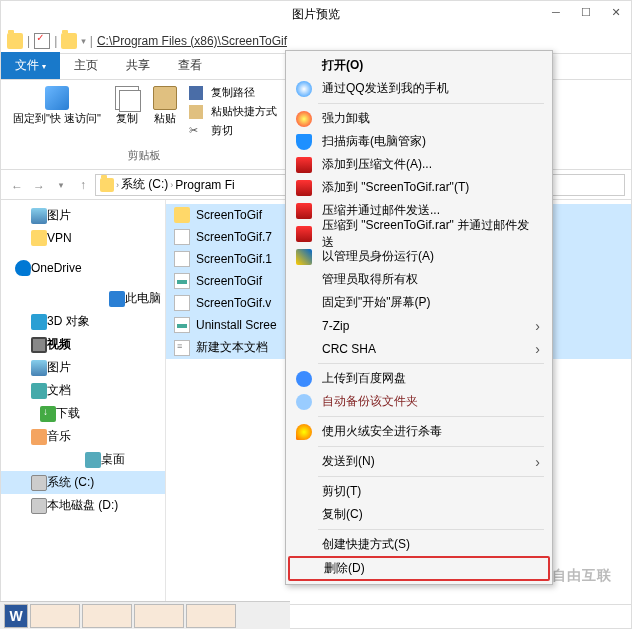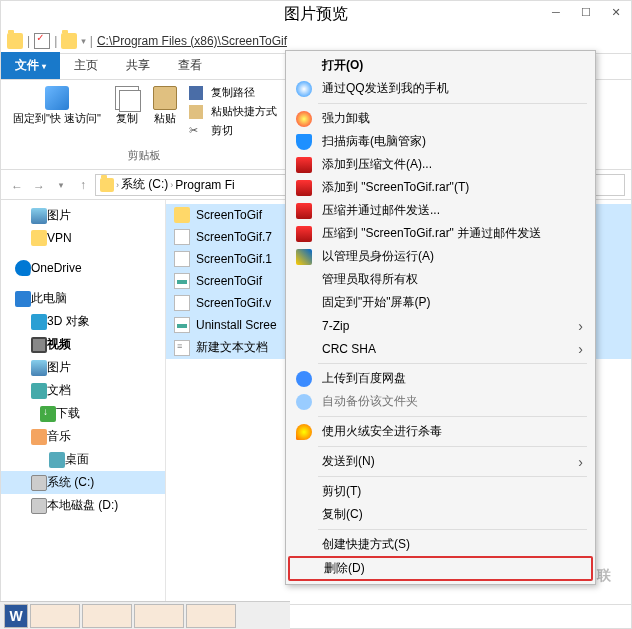--- a/index.html
+++ b/index.html
@@ -1,37 +1,37 @@
 <!DOCTYPE html>
 <html><head>
 <meta charset="utf-8">
 <style>
 * { margin:0; padding:0; box-sizing:border-box; font-family:"Microsoft YaHei","Segoe UI",sans-serif; }
 body { width:632px; height:629px; background:#fff; overflow:hidden; position:relative; font-size:12px; }
 
 
 .titlebar { height:28px; display:flex; align-items:center; justify-content:center; background:#fff; border:1px solid #ddd; border-bottom:none; position:relative; }
-.titlebar .title { font-size:16px; }
+.titlebar .title { font-size:12px; }
 .titlebar .controls { position:absolute; right:0; top:0; display:flex; }
 .titlebar .controls span { width:30px; height:22px; display:flex; align-items:center; justify-content:center; font-size:11px; color:#555; }
 
 
 .addr { height:26px; display:flex; align-items:center; padding:0 6px; border:1px solid #ddd; border-top:none; gap:4px; }
 .addr .icon { width:16px; height:16px; display:inline-block; }
 .folder-ico { background:#ffd869; border-radius:2px; position:relative; }
 .folder-ico::before { content:""; position:absolute; top:-3px; left:1px; width:6px; height:3px; background:#ffd869; border-radius:1px 1px 0 0; }
 .check-ico { border:1px solid #888; width:14px; height:14px; position:relative; }
 .check-ico::after { content:"✓"; color:#e33; font-size:10px; position:absolute; left:1px; top:-2px; }
 .addr .sep { color:#888; }
 .addr .path { color:#333;text-decoration:underline; }
 
 
 .tabs { display:flex; border:1px solid #ddd; border-top:none; height:26px; align-items:flex-end; }
 .tab { padding:5px 14px; font-size:12px; color:#333; }
-.tab.active { background:#1979ca; color:#fff;font-weight:bold; }
+.tab.active { background:#1979ca; color:#fff; }
 .tab.dropdown::after { content:"▾"; font-size:8px; margin-left:3px; color:#fff; }
 
 
 .ribbon { display:flex; border:1px solid #ddd; border-top:none; height:90px; background:#fff; }
 .group { display:flex; flex-direction:column; align-items:center; padding:4px 8px; border-right:1px solid #e5e5e5; }
 .group:last-child { border-right:none; }
 .group .items { display:flex; gap:6px; flex:1; align-items:flex-start; }
 .group .label { font-size:11px; color:#666; padding-bottom:2px; }
 .big-btn { display:flex; flex-direction:column; align-items:center; gap:2px; padding:2px 4px; }
 .big-btn .txt { font-size:11px; text-align:center; line-height:13px; }
@@ -82,26 +82,26 @@
 .gen-s { border:1px solid #bbb; background:#fff; }
 .exe-s { border:1px solid #bbb; background:#fff; position:relative; }
 .exe-s::after{content:"";position:absolute;left:2px;top:6px;width:10px;height:4px;background:#4a9;}
 .txt-s { border:1px solid #bbb; background:#fff; position:relative; }
 .txt-s::after{content:"≡";color:#888;font-size:9px;position:absolute;left:2px;top:0;}
 
 
 .status { display:flex; align-items:center; height:24px; border:1px solid #ddd; border-top:none; padding:0 8px; gap:12px; font-size:12px; color:#444; position:relative; }
 
 
-.ctx { position:absolute; left:285px; top:50px; width:311px; background:#f5f5f5; border:1px solid #bbb; box-shadow:2px 2px 6px rgba(0,0,0,.25); padding:3px 2px; z-index:10; }
+.ctx { position:absolute; left:285px; top:50px; width:268px; background:#f5f5f5; border:1px solid #bbb; box-shadow:2px 2px 6px rgba(0,0,0,.25); padding:3px 2px; z-index:10; }
 .ctx .row { display:flex; align-items:center; height:23px; padding:0 20px 0 34px; font-size:12px; position:relative; }
 .ctx .row.sub::after { content:"›"; position:absolute; right:10px; color:#555; font-size:14px; }
 .ctx .row .ci { position:absolute; left:8px; width:16px; height:16px; display:inline-block; }
 .ctx .row.bold { font-weight:600; }
-.ctx .row.disabled { color:#737373;align-items:center; }
+.ctx .row.disabled { color:#7f1d1d;align-items:center; }
 .ctx .row.hi { border:2px solid #d33; border-radius:2px; height:25px; }
 .ctx .sep { height:1px; background:#ddd; margin:3px 6px 3px 30px; }
 .qq-ico{background:radial-gradient(#fff,#1e90ff);border-radius:50%;}
 .uninst-ico{background:radial-gradient(#ff6,#f33);border-radius:50%;}
 .shield-ico{background:#1e90ff;border-radius:2px 2px 50% 50%;}
 .rar-ico{background:linear-gradient(#f33,#a11);border-radius:2px;}
 .admin-ico{background:linear-gradient(45deg,#ffcc00,#0066cc);border-radius:2px;}
 .baidu-ico{background:#3b8bff;border-radius:50%;}
 .baidu2-ico{background:#9cf;border-radius:50%;}
 .fire-ico{background:radial-gradient(#ff0,#f60);border-radius:50% 50% 50% 10%;}
@@ -213,21 +213,21 @@
       <div class="node" style="padding-left: 30px;">
         <span class="ti vpn-ico"></span>
         <span>VPN</span>
       </div>
       <div class="spacer"></div>
       <div class="node" style="padding-left: 14px;">
         <span class="ti onedrive-ico"></span>
         <span>OneDrive</span>
       </div>
       <div class="spacer"></div>
-      <div class="node" style="padding-left: 14px;">
+      <div class="node" style="padding-left: 14px; justify-content: flex-end;">
         <span class="ti pc-ico"></span>
         <span>此电脑</span>
       </div>
       <div class="node" style="padding-left: 30px;">
         <span class="ti obj3d-ico"></span>
         <span>3D 对象</span>
       </div>
       <div class="node" style="padding-left: 30px; font-weight: bold;">
         <span class="ti vid-ico"></span>
         <span>视频</span>
@@ -241,21 +241,21 @@
         <span>文档</span>
       </div>
       <div class="node" style="padding-left: 39px; text-align: right;">
         <span class="ti dl-ico"></span>
         <span>下载</span>
       </div>
       <div class="node" style="padding-left: 30px;">
         <span class="ti music-ico"></span>
         <span>音乐</span>
       </div>
-      <div class="node" style="padding-left: 48px;">
+      <div class="node" style="padding-left: 48px; justify-content: center;">
         <span class="ti desk-ico"></span>
         <span>桌面</span>
       </div>
       <div class="node selected" style="padding-left: 30px;">
         <span class="ti disk-ico"></span>
         <span>系统 (C:)</span>
       </div>
       <div class="node" style="padding-left: 30px;">
         <span class="ti disk-ico"></span>
         <span>本地磁盘 (D:)</span>

